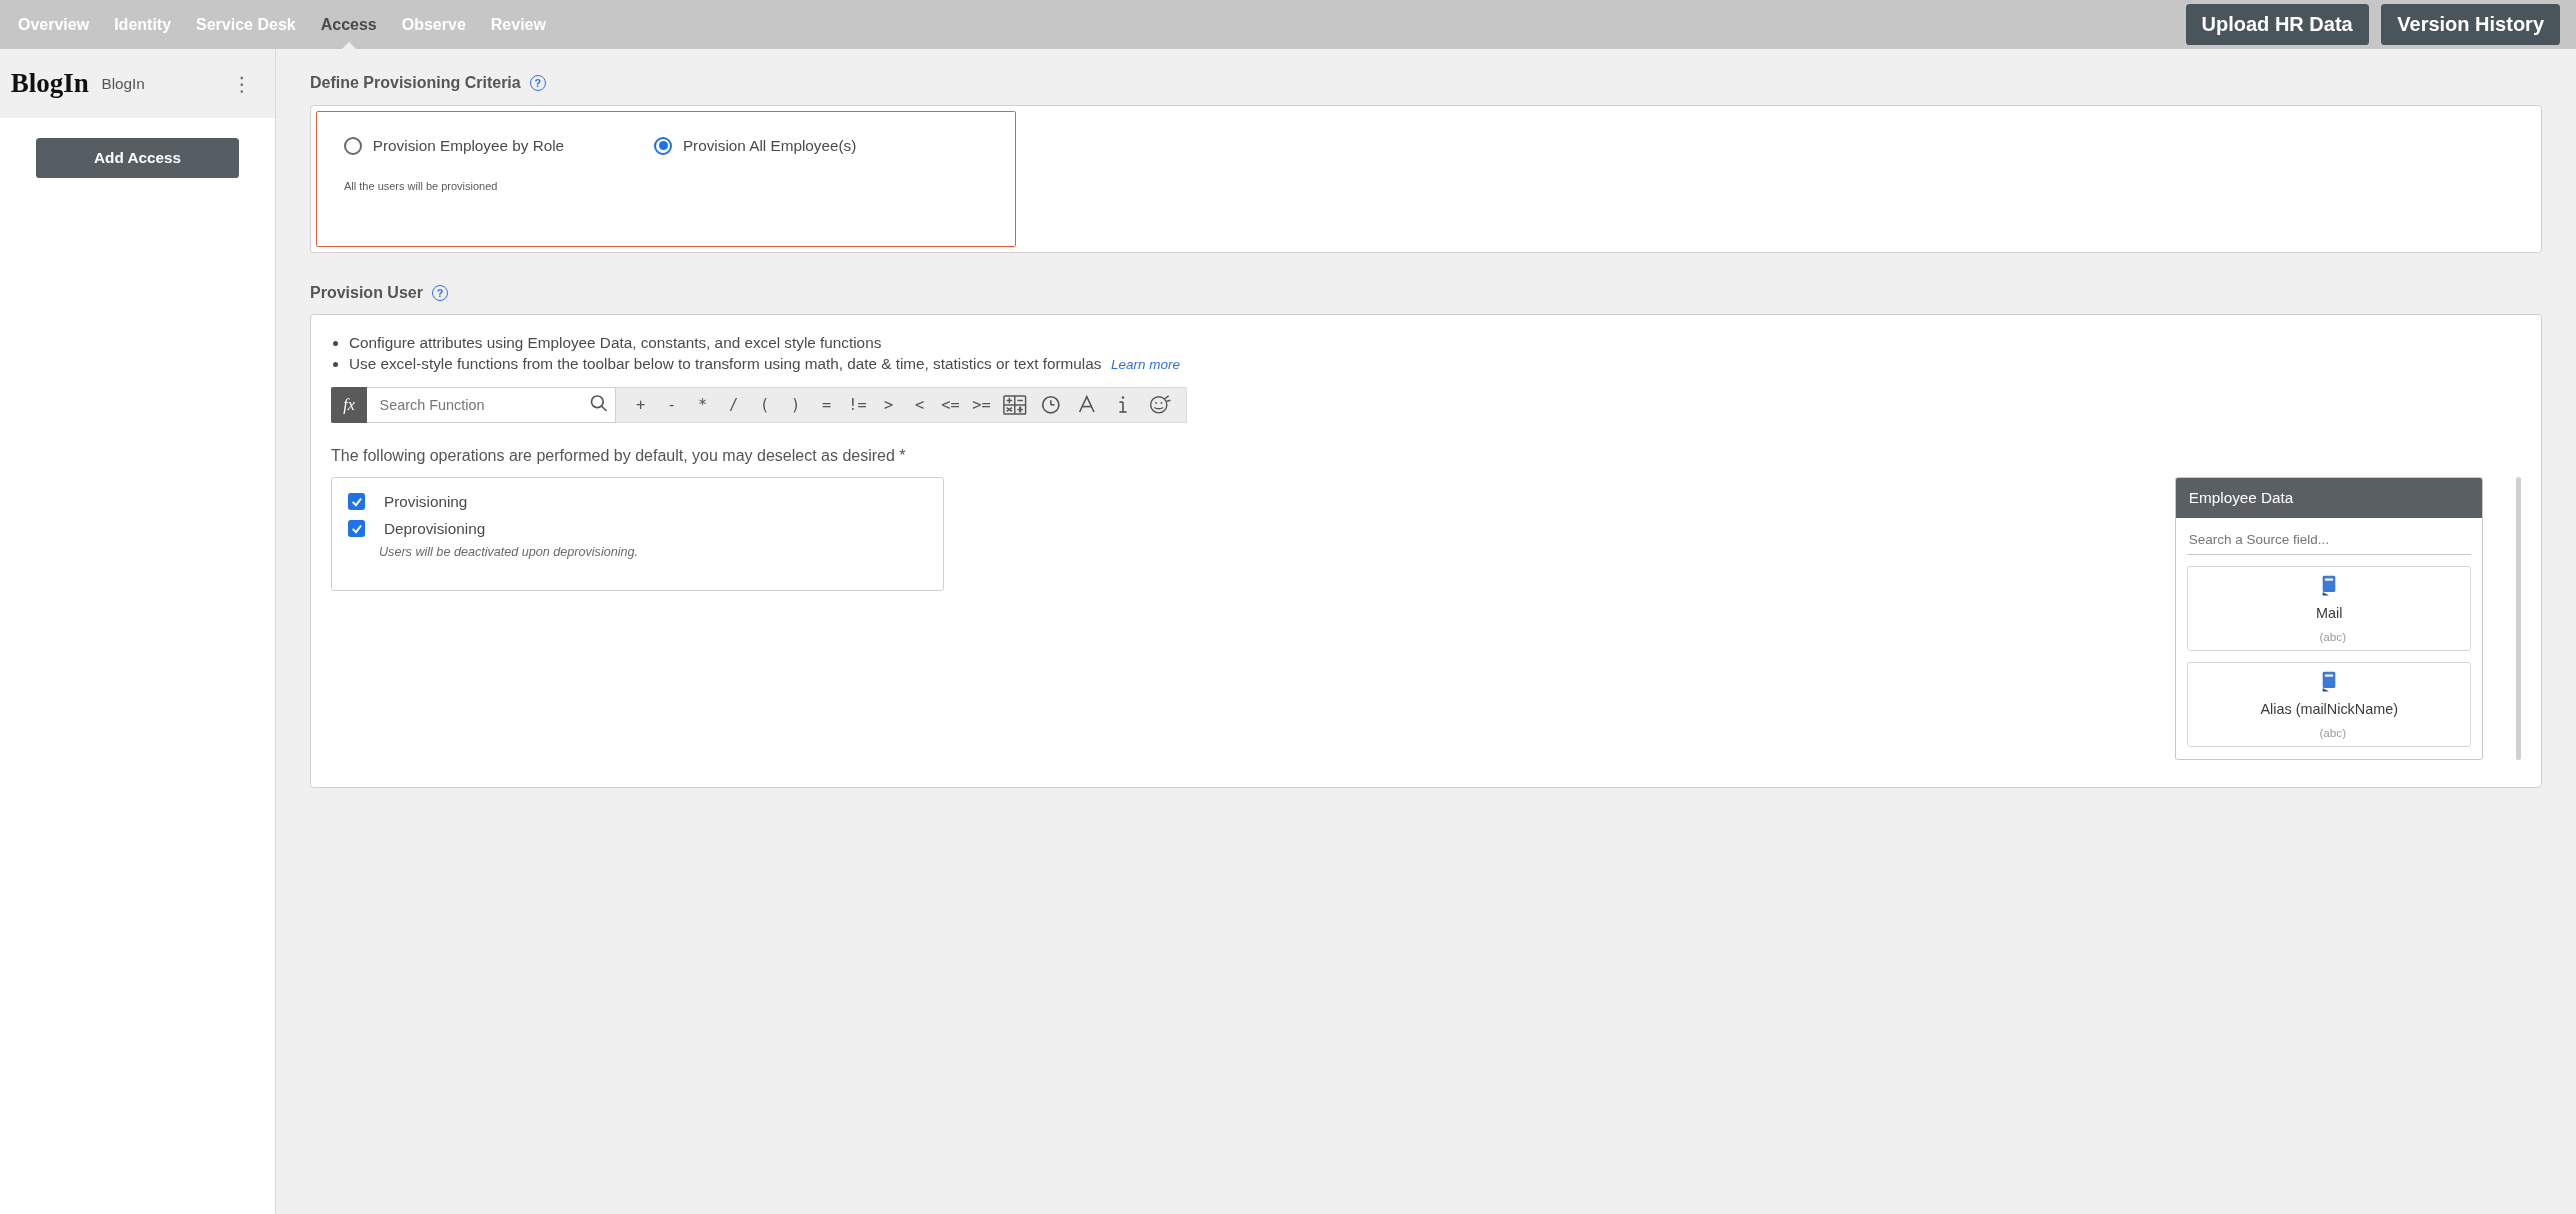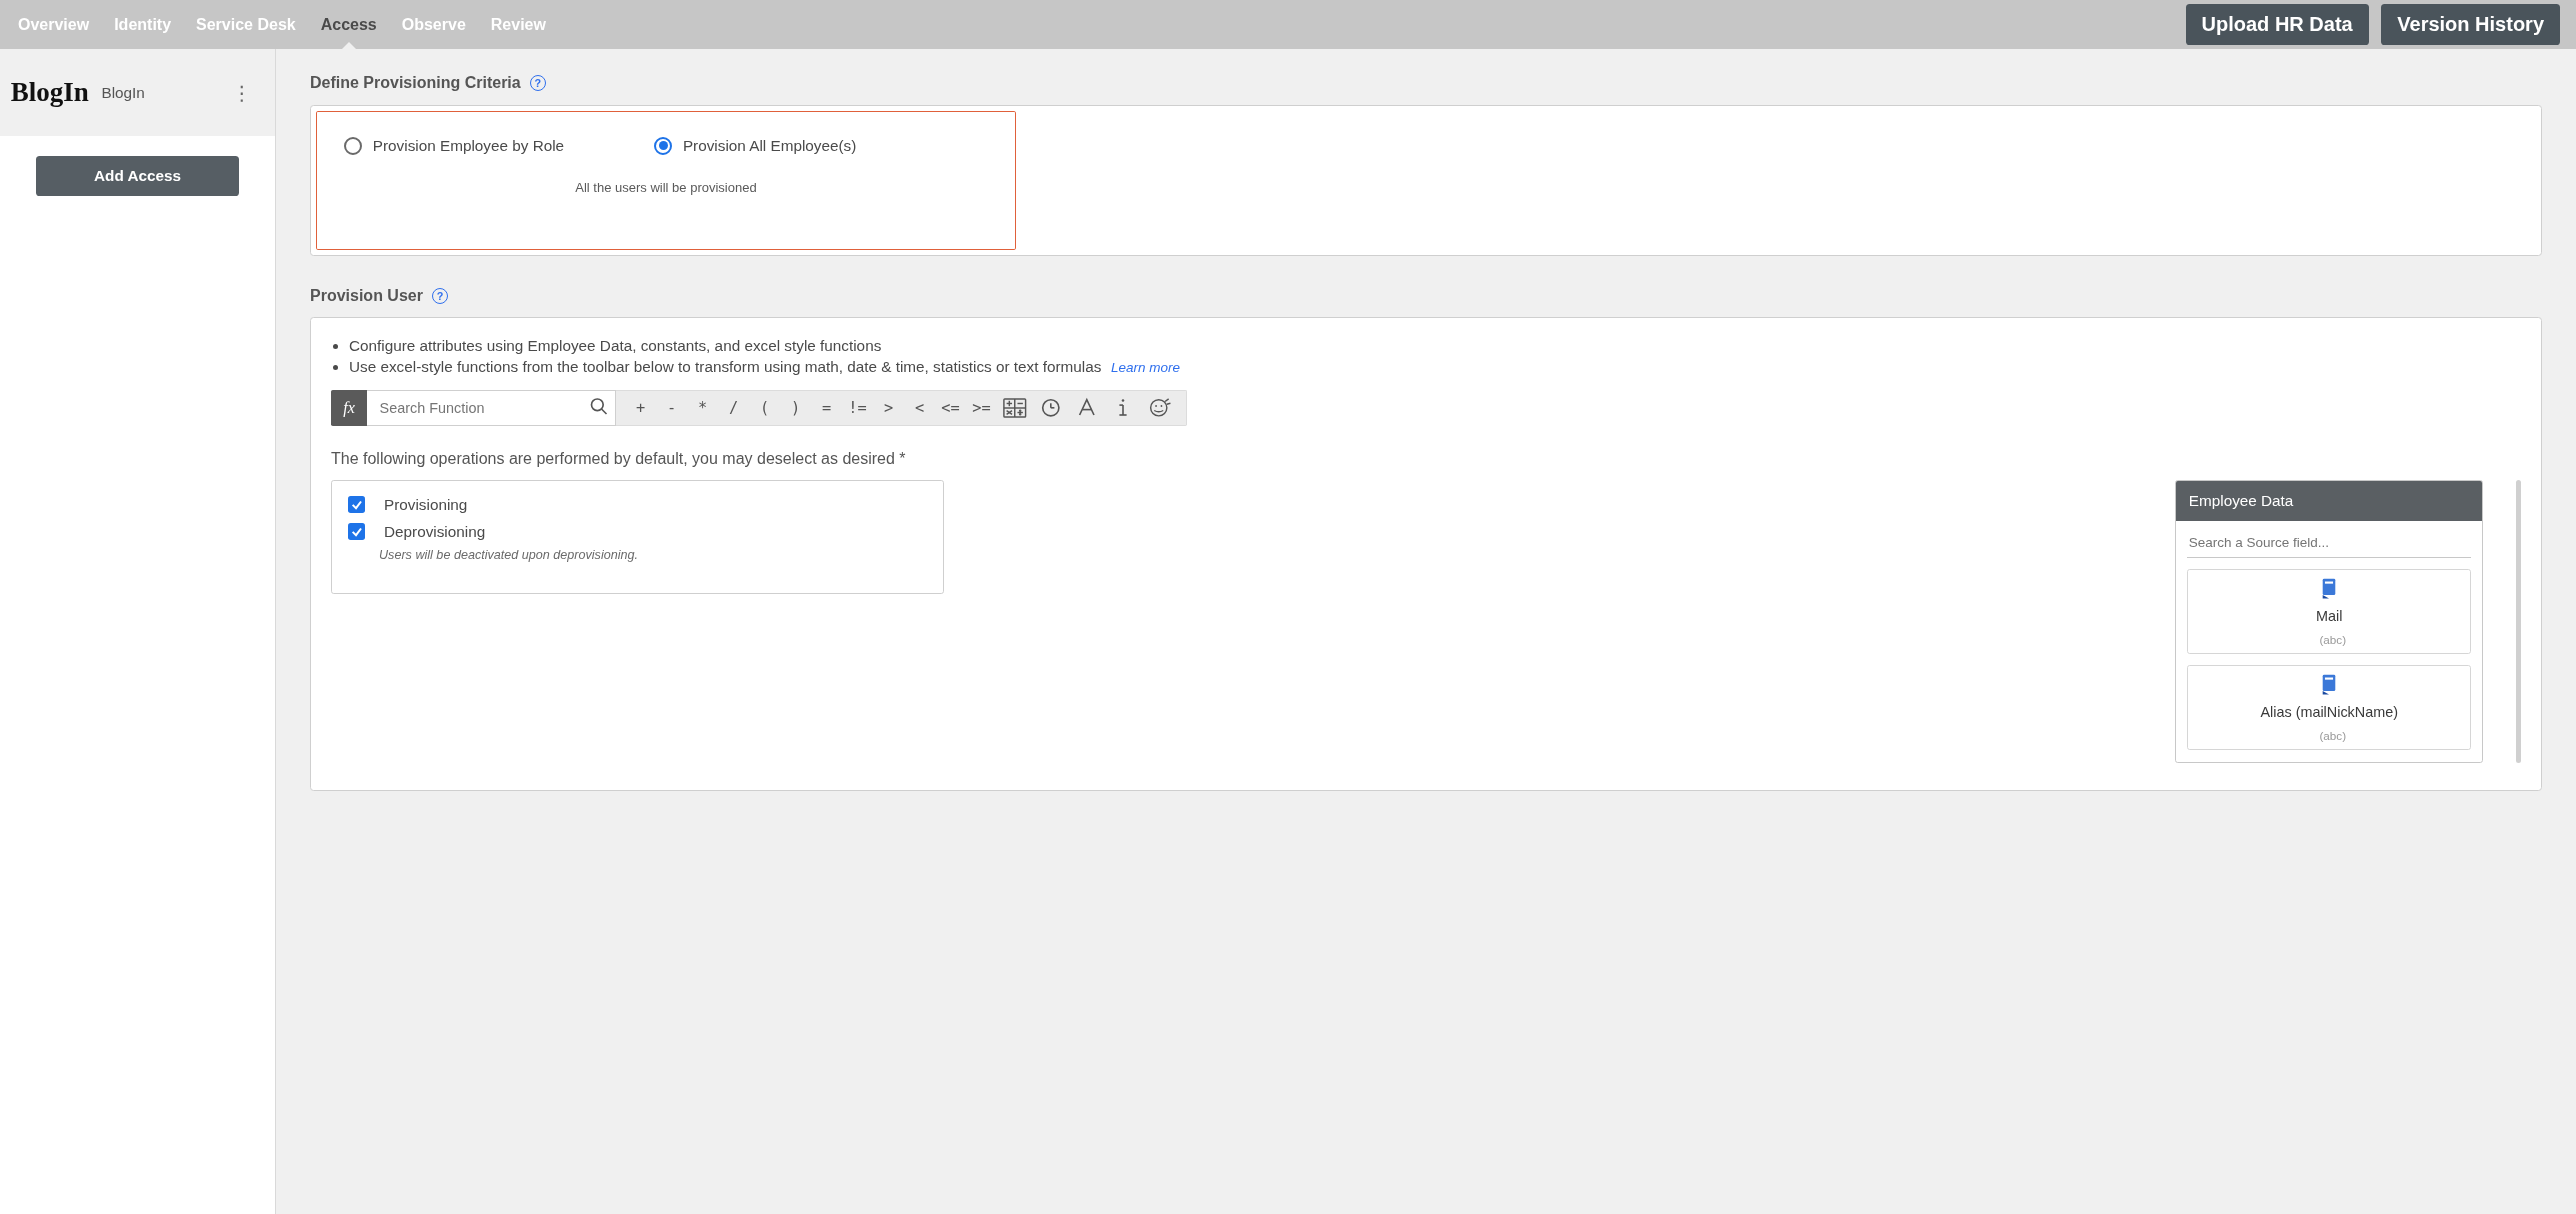--- a/index.html
+++ b/index.html
@@ -31,21 +31,21 @@
   }
 
   
   .body {
     display:flex; height:calc(100% - 49px);
   }
   .sidebar {
     width:276px; background:#fff; border-right:1.8px solid #d9d9d9; display:flex; flex-direction:column;
   }
   .app-header {
-    height:87px; background:#f0f0f0; display:flex; align-items:center; padding:0 16px 0 10.8px; gap:12.6px;
+    height:69px; background:#f0f0f0; display:flex; align-items:center; padding:0 16px 0 10.8px; gap:12.6px;
   }
   .app-logo {
     font-family: "Brush Script MT", "Segoe Script", cursive;
     font-size:27px; color:#111; font-weight:700; line-height:1;
   }
   .app-name { font-size:15.3px; color:#555; }
   .app-header .spacer{flex:1;}
   .kebab { cursor:pointer; color:#666; font-size:20px; line-height:1; padding:3.6px 7.2px; }
   .add-access-wrap { padding:20px 36px; }
   .add-access-btn {
@@ -70,21 +70,21 @@
   .criteria-panel { padding:5px; display:flex; }
 
   .radio-row { display:flex; gap:90px; align-items:center; }
   .radio { display:flex; align-items:center; gap:10.8px; cursor:pointer; }
   .radio .circle {
     width:18px; height:18px; border:2px solid #6a6a6a; border-radius:50%; display:flex; align-items:center; justify-content:center;
   }
   .radio.selected .circle { border-color:#1e73e8; }
   .radio.selected .dot { width:9px; height:9px; background:#1e73e8; border-radius:50%; }
   .radio .lbl { font-size:15.3px; color:#4a4a4a; }
-  .criteria-desc { margin-top:25px; font-size:13px; color:#5a5a5a;text-align:center; }
+  .criteria-desc { margin-top:25px; font-size:11px; color:#5a5a5a; }
 
   .section2 { margin-top:31px; }
 
   .prov-panel { padding:18px 20px 27px 20px; }
   .bullets { list-style:disc; padding-left:18px; color:#4a4a4a; font-size:15.3px; line-height:1.35; }
   .learn-more { color:#2f6fed; font-style:italic; font-size:13.5px; cursor:pointer; margin-left:5.4px;}
 
   .fn-bar { margin-top:12.6px; display:flex; align-items:stretch; height:36px; }
   .fx-badge {
     width:36px; background:#5a5a5a; color:#fff; font-style:italic; font-family:"Times New Roman",serif;

